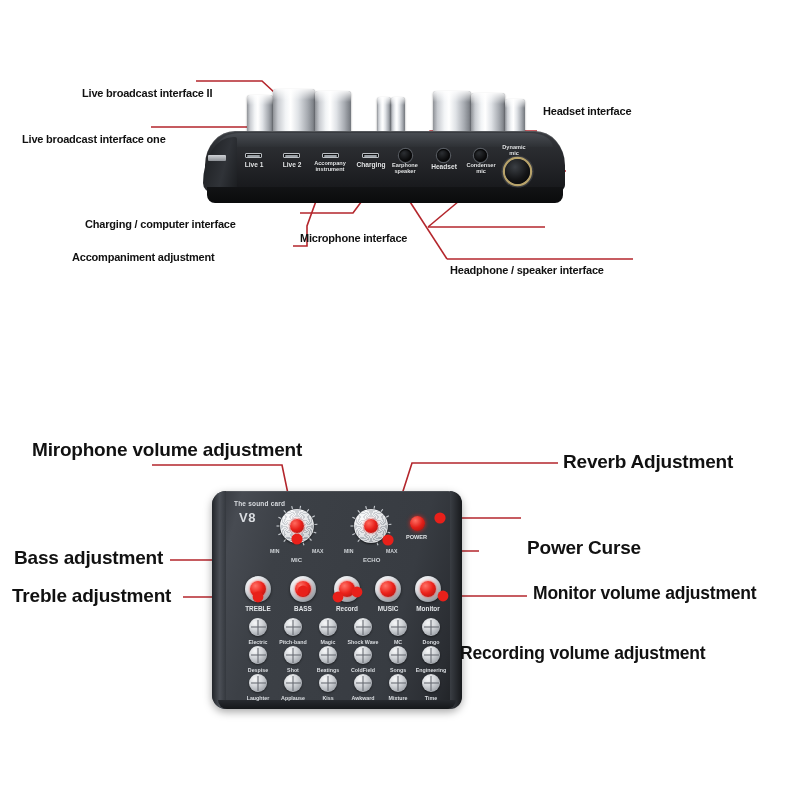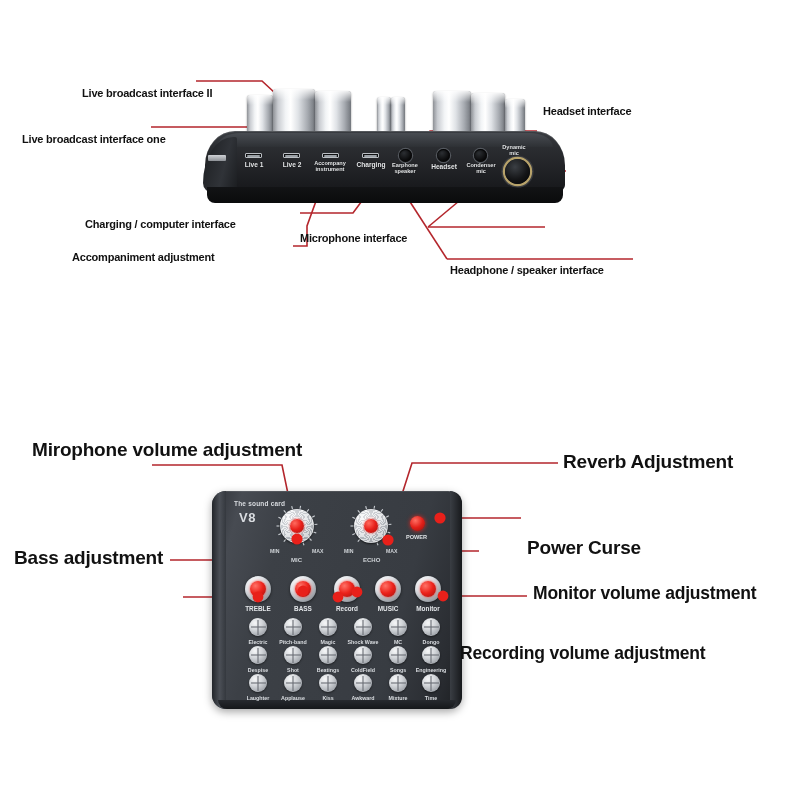--- a/index.html
+++ b/index.html
@@ -572,15 +572,16 @@
       <circle cx="443" cy="596" r="5.4"></circle>
       <circle cx="440" cy="518" r="5.6"></circle>
     </g>
   </svg>
 
   <div class="callout c-bot" style="left:32px;  top:440px;">Mirophone volume adjustment</div>
   <div class="callout c-bot" style="left:563px; top:452px;">Reverb Adjustment</div>
   <div class="callout c-bot" style="left:527px; top:494px;margin-top:44px;">Power Curse</div>
   <div class="callout c-bot" style="left:14px;  top:548px;">Bass adjustment</div>
   <div class="callout c-bot-sm" style="left:533px; top:585px;">Monitor volume adjustment</div>
+  <div class="callout c-bot" style="left:12px;  top:586px;">Treble adjustment</div>
   <div class="callout c-bot-sm" style="left:460px; top:645px;">Recording volume adjustment</div>
 
 </div>
 
 </body></html>

